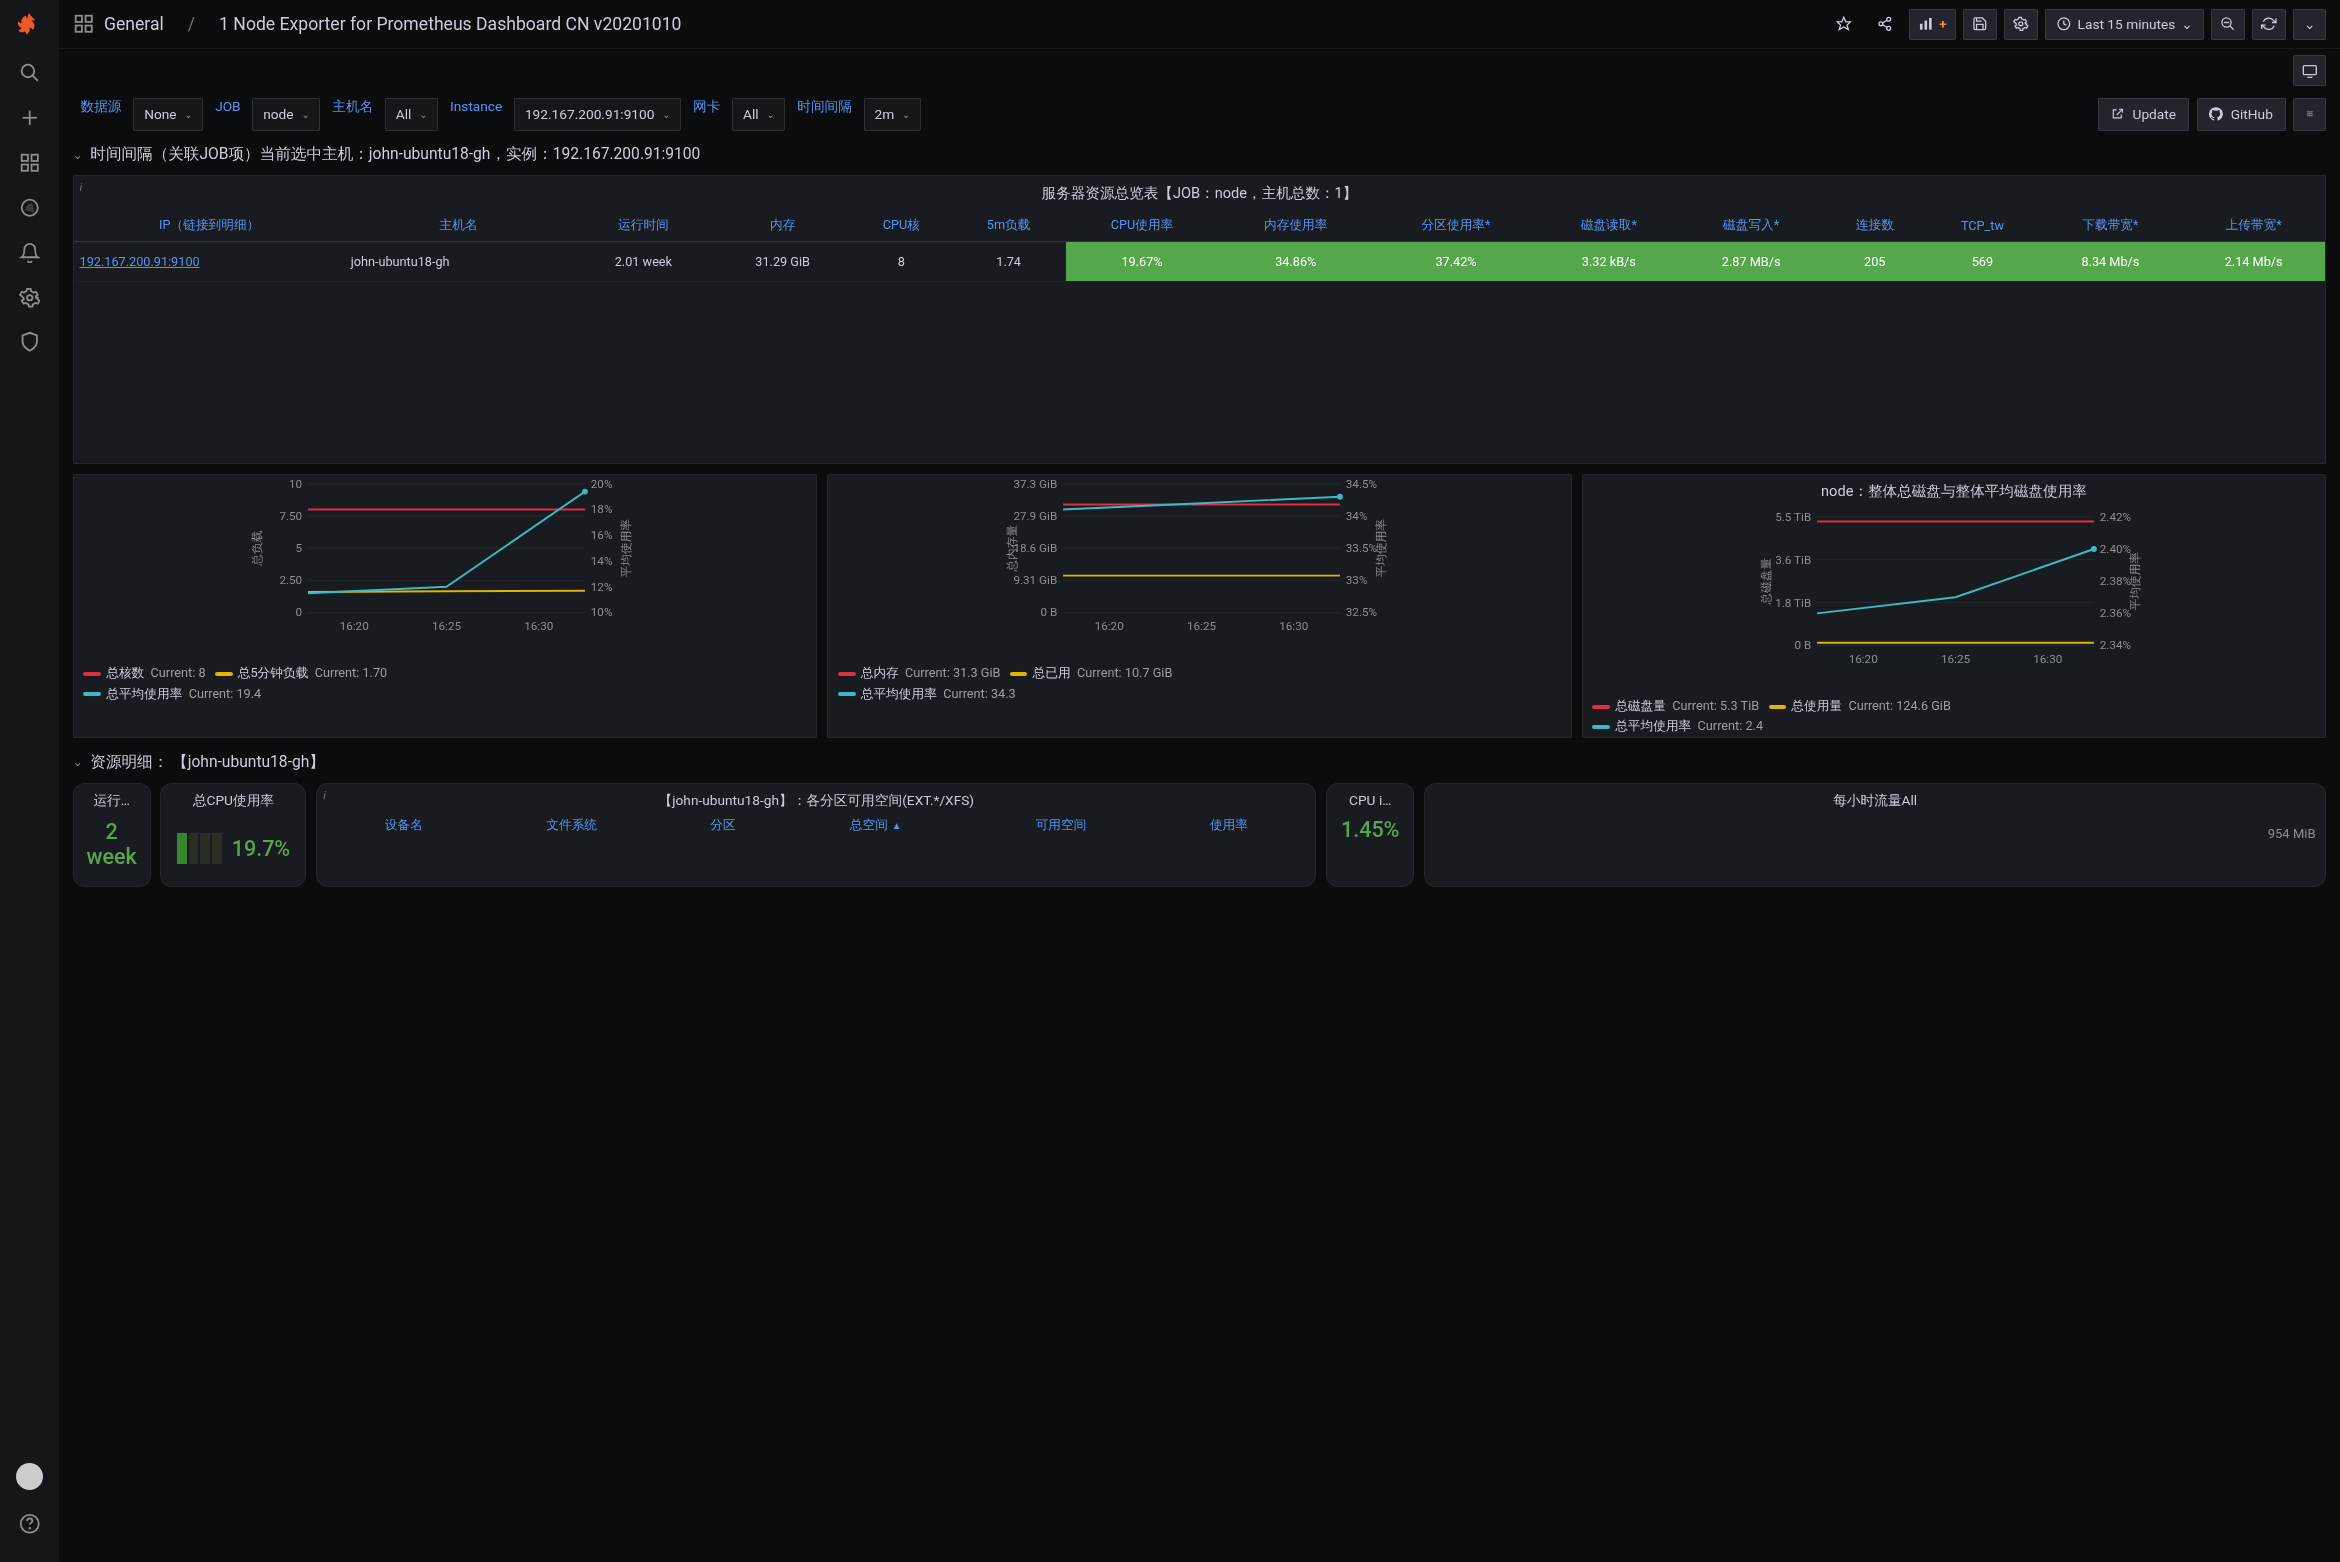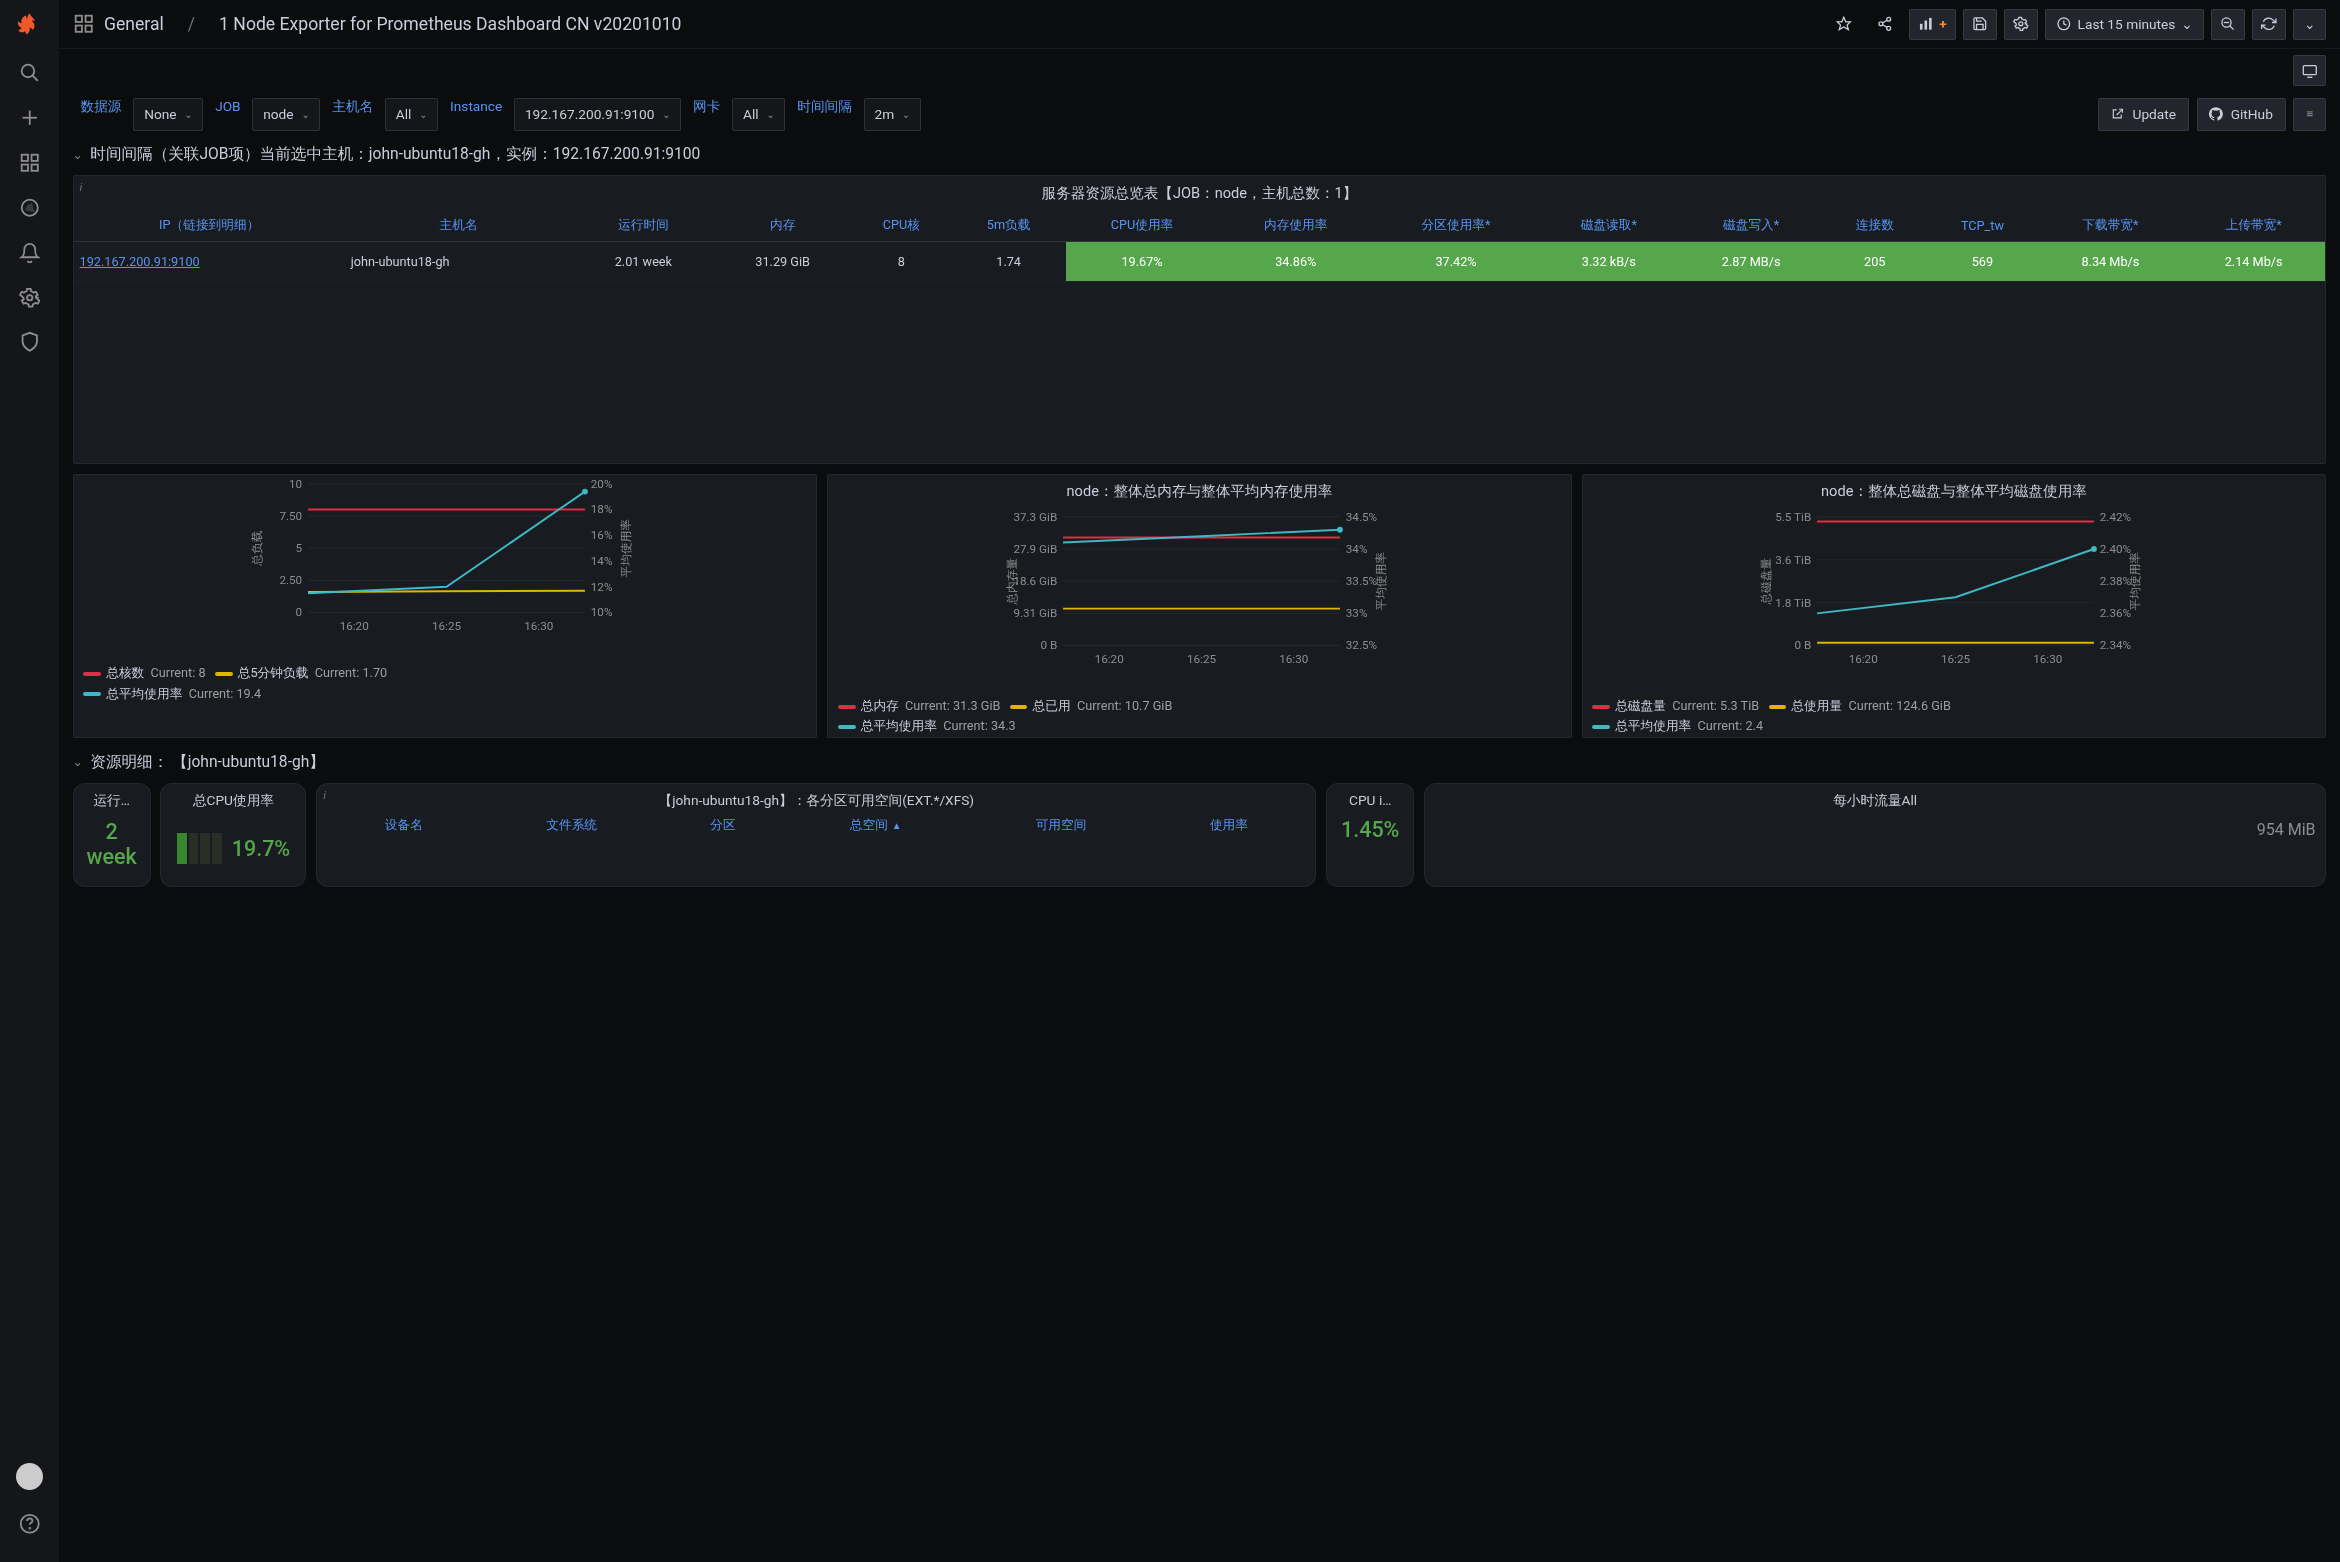--- a/index.html
+++ b/index.html
@@ -417,21 +417,20 @@
               <text class="y-title" transform="translate(12,72) rotate(-90)" text-anchor="middle">总负载</text>
               <text class="y-title" transform="translate(390,72) rotate(-90)" text-anchor="middle">平均使用率</text>
               <path class="series-red" d="M60,32.39999999999999 L202,32.39999999999999 L344,32.39999999999999"></path>
               <path class="series-yellow" d="M60,116.88 L202,116.22 L344,115.56"></path>
               <path class="series-teal" d="M60,118.2 L202,111.6 L344,13.920000000000016"></path>
               <circle class="dot" cx="344" cy="13.920000000000016" r="3"></circle>
             </svg></div>
           <div class="chart-legend"><span class="lg-swatch" style="background:#e02f44"></span> 总核数&nbsp; <span class="lg-sep">Current: 8</span> &nbsp;&nbsp;<span class="lg-swatch" style="background:#e0b400"></span> 总5分钟负载&nbsp; <span class="lg-sep">Current: 1.70</span> &nbsp;&nbsp;<br><span class="lg-swatch" style="background:#3eb8c5"></span> 总平均使用率&nbsp; <span class="lg-sep">Current: 19.4</span> &nbsp;&nbsp;</div>
         </div>
         <div class="panel">
-          <div class="panel-title">node：整体总内存与整体平均内存使用率</div>
           <div class="chart-body"><svg class="chart-svg" viewBox="0 0 400 160" style="font-size:14px">
               <line class="grid-line" x1="60" y1="6" x2="344" y2="6"></line>
               <text class="axis-lbl" x="54" y="10" text-anchor="end">37.3 GiB</text>
               <line class="grid-line" x1="60" y1="39" x2="344" y2="39"></line>
               <text class="axis-lbl" x="54" y="43" text-anchor="end">27.9 GiB</text>
               <line class="grid-line" x1="60" y1="72" x2="344" y2="72"></line>
               <text class="axis-lbl" x="54" y="76" text-anchor="end">18.6 GiB</text>
               <line class="grid-line" x1="60" y1="105" x2="344" y2="105"></line>
               <text class="axis-lbl" x="54" y="109" text-anchor="end">9.31 GiB</text>
               <line class="grid-line" x1="60" y1="138" x2="344" y2="138"></line>
@@ -520,19 +519,19 @@
               </tr>
             </thead>
           </table>
       </div>
       <div class="small-panel" style="width:88px">
         <div class="sp-title">CPU i…</div>
         <div class="sp-value-green">1.45%</div>
       </div>
       <div class="small-panel" style="flex:0.9">
         <div class="sp-title">每小时流量All</div>
-        <div style="text-align:right; margin-top:10px; font-size:16px; color:#8e8e8e;">954 MiB</div>
+        <div style="text-align:right; margin-top:16px; font-size:13px; color:#8e8e8e;">954 MiB</div>
       </div>
     </div>
 
   </div>
 </div>
 
 
 </body></html>

